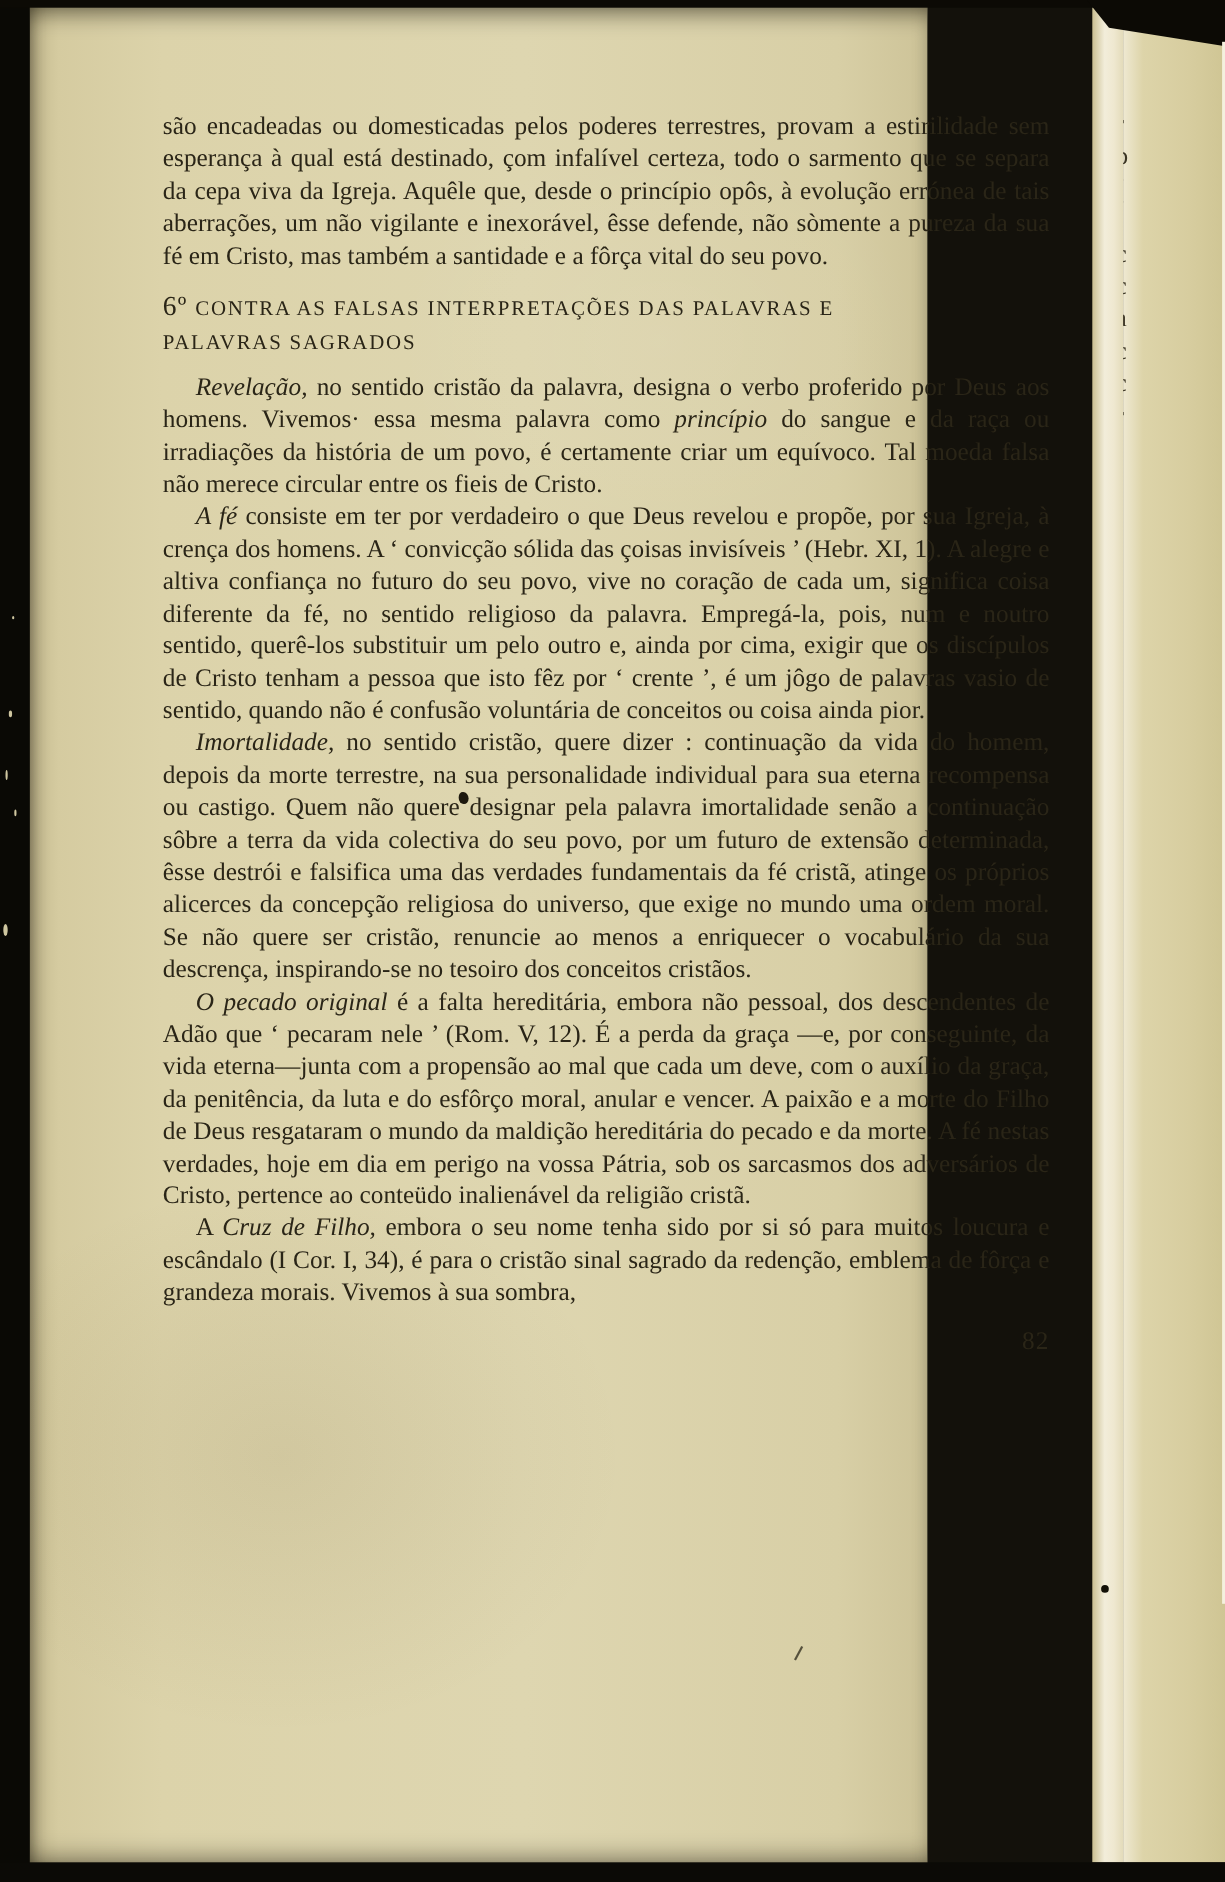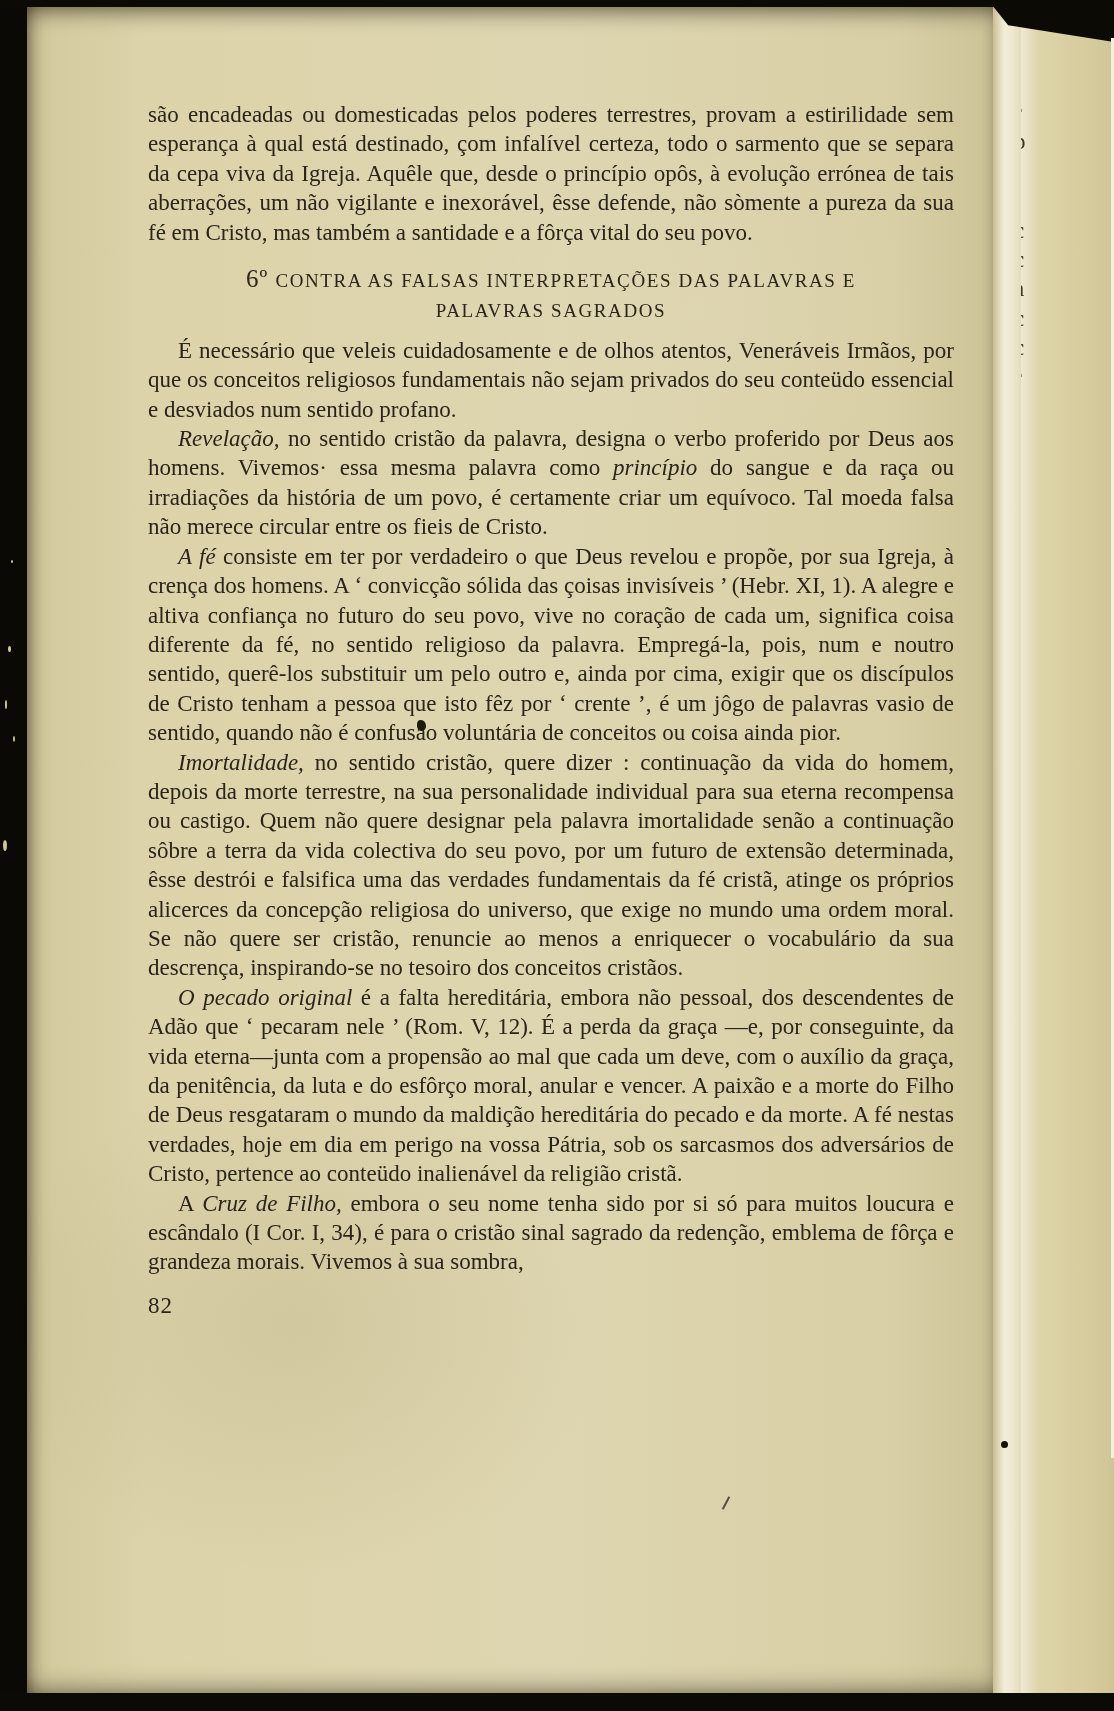--- a/index.html
+++ b/index.html
@@ -35,21 +35,21 @@
     background: #0c0a05; z-index: 7;
     clip-path: polygon(0 0, 100% 0, 100% 100%, 16% 60%);
   }
   .right-highlight {
     position: absolute; right: 0; top: 38px; width: 3px; height: 1420px;
     background: #f4f0de; z-index: 8;
   }
 
   
   .page {
-    position: absolute; left: 27px; top: 6px; width: 966px; height: 1690px;
+    position: absolute; left: 27px; top: 6px; width: 816px; height: 1690px;
     background:
       radial-gradient(ellipse 420px 320px at 70% 18%, rgba(255,255,255,0.06), transparent 60%),
       radial-gradient(ellipse 520px 420px at 28% 78%, rgba(92,72,30,0.09), transparent 60%),
       linear-gradient(90deg, #c3b98e 0px, #d5cba0 26px, #dcd3aa 120px, #ded6b0 55%, #d8cfa6 90%, #cdc398 100%);
     box-shadow: inset 0 16px 20px -10px rgba(20,16,6,.55),
                 inset 0 -18px 22px -12px rgba(20,16,6,.5),
                 inset 10px 0 16px -10px rgba(20,16,6,.45);
     z-index: 2;
   }
 
@@ -72,24 +72,24 @@
 
   
   .text-block {
     position: absolute; left: 121px; top: 94px; width: 806px;
     color: #2a2517; font-size: 23px; line-height: 29.4px;
     text-align: justify;
   }
   .para { margin: 0; }
   .para.indent { text-indent: 30px; }
   .para i { font-style: italic; }
-  .heading { margin: 17px 0 10px 0; text-align: center; }
+  .heading { margin: 17px 0 10px 0; text-align: left; }
   .heading-num { font-size: 25px; letter-spacing: 1px; }
   .heading-caps { font-size: 19px; letter-spacing: 1.6px; }
-  .page-number { margin-top: 14px; text-align: left; font-size: 23px; letter-spacing: 1px; }
+  .page-number { margin-top: 14px; text-align: right; font-size: 23px; letter-spacing: 1px; }
 
   
   .ink-speck {
     position: absolute; left: 390px; top: 714px; width: 9px; height: 11px;
     background: #1d190e; border-radius: 45% 60% 50% 55%; z-index: 4;
   }
   .dot-artifact {
     position: absolute; left: 1001px; top: 1441px; width: 7px; height: 7px;
     border-radius: 50%; background: #121007; z-index: 4;
   }
@@ -107,21 +107,20 @@
   <span class="speck sp3"></span>
   <span class="speck sp4"></span>
   <span class="speck sp5"></span>
 </div>
 
 <div class="page">
   <div class="text-block">
     <div id="content">
         <p class="para"><span>são encadeadas ou domesticadas pelos poderes terrestres, provam a estirilidade sem esperança à qual está destinado, çom infalível certeza, todo o sarmento que se separa da cepa viva da Igreja. Aquêle que, desde o princípio opôs, à evolução errónea de tais aberrações, um não vigilante e inexorável, êsse defende, não sòmente a pureza da sua fé em Cristo, mas também a santidade e a fôrça vital do seu povo.</span></p>
         <div class="heading"><span class="heading-num">6º </span><span class="heading-caps">CONTRA AS FALSAS INTERPRETAÇÕES DAS PALAVRAS E</span><br><span class="heading-caps">PALAVRAS SAGRADOS</span></div>
-        <p class="para indent"><span>É necessário que veleis cuidadosamente e de olhos atentos, Veneráveis Irmãos, por que os conceitos religiosos fundamentais não sejam privados do seu conteüdo essencial e desviados num sentido profano.</span></p>
         <p class="para indent"><i>Revelação,</i><span> no sentido cristão da palavra, designa o verbo proferido por Deus aos homens. Vivemos· essa mesma palavra como </span><i>princípio</i><span> do sangue e da raça ou irradiações da história de um povo, é certamente criar um equívoco. Tal moeda falsa não merece circular entre os fieis de Cristo.</span></p>
         <p class="para indent"><i>A fé</i><span> consiste em ter por verdadeiro o que Deus revelou e propõe, por sua Igreja, à crença dos homens. A ‘ convicção sólida das çoisas invisíveis ’ (Hebr. XI, 1). A alegre e altiva confiança no futuro do seu povo, vive no coração de cada um, significa coisa diferente da fé, no sentido religioso da palavra. Empregá-la, pois, num e noutro sentido, querê-los substituir um pelo outro e, ainda por cima, exigir que os discípulos de Cristo tenham a pessoa que isto fêz por ‘ crente ’, é um jôgo de palavras vasio de sentido, quando não é confusão voluntária de conceitos ou coisa ainda pior.</span></p>
         <p class="para indent"><i>Imortalidade,</i><span> no sentido cristão, quere dizer : continuação da vida do homem, depois da morte terrestre, na sua personalidade individual para sua eterna recompensa ou castigo. Quem não quere designar pela palavra imortalidade senão a continuação sôbre a terra da vida colectiva do seu povo, por um futuro de extensão determinada, êsse destrói e falsifica uma das verdades fundamentais da fé cristã, atinge os próprios alicerces da concepção religiosa do universo, que exige no mundo uma ordem moral. Se não quere ser cristão, renuncie ao menos a enriquecer o vocabulário da sua descrença, inspirando-se no tesoiro dos conceitos cristãos.</span></p>
         <p class="para indent"><i>O pecado original</i><span> é a falta hereditária, embora não pessoal, dos descendentes de Adão que ‘ pecaram nele ’ (Rom. V, 12). É a perda da graça —e, por conseguinte, da vida eterna—junta com a propensão ao mal que cada um deve, com o auxílio da graça, da penitência, da luta e do esfôrço moral, anular e vencer. A paixão e a morte do Filho de Deus resgataram o mundo da maldição hereditária do pecado e da morte. A fé nestas verdades, hoje em dia em perigo na vossa Pátria, sob os sarcasmos dos adversários de Cristo, pertence ao conteüdo inalienável da religião cristã.</span></p>
         <p class="para indent"><span>A </span><i>Cruz de Filho,</i><span> embora o seu nome tenha sido por si só para muitos loucura e escândalo (I Cor. I, 34), é para o cristão sinal sagrado da redenção, emblema de fôrça e grandeza morais. Vivemos à sua sombra,</span></p>
       </div>
     <div class="page-number">82</div>
   </div>
   <div class="ink-speck"></div>
   <div class="scratch-mark"></div>

